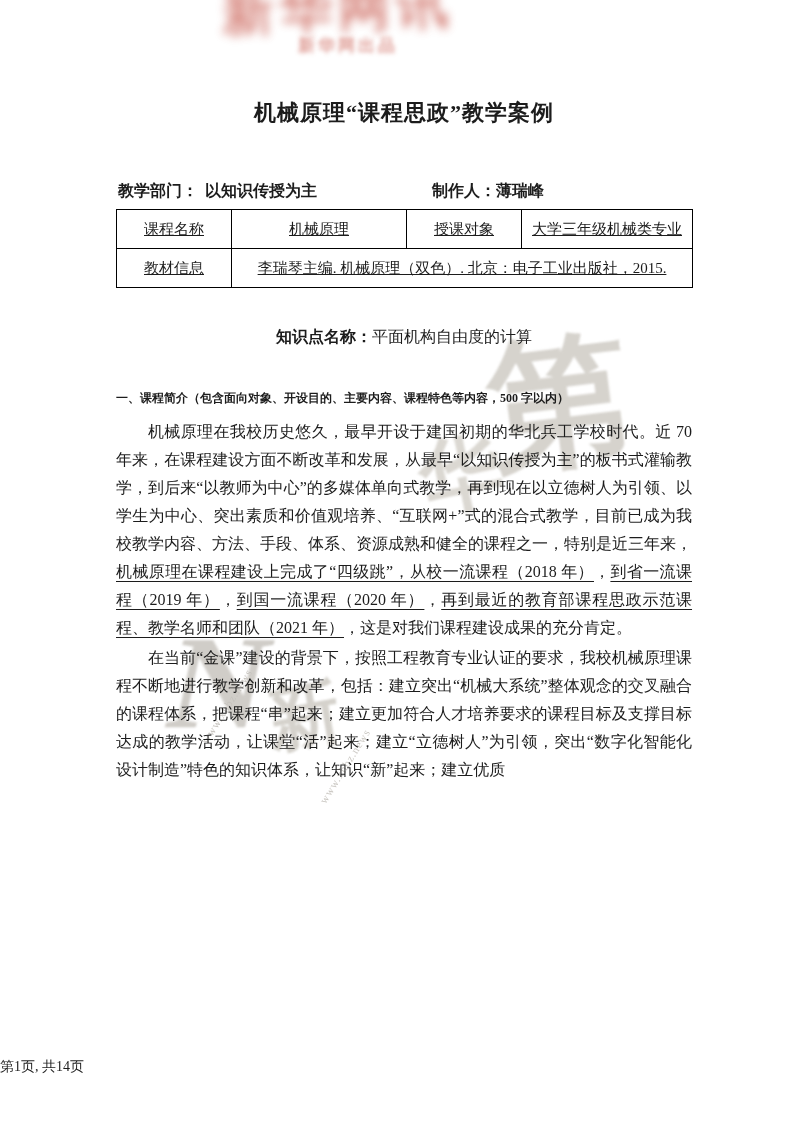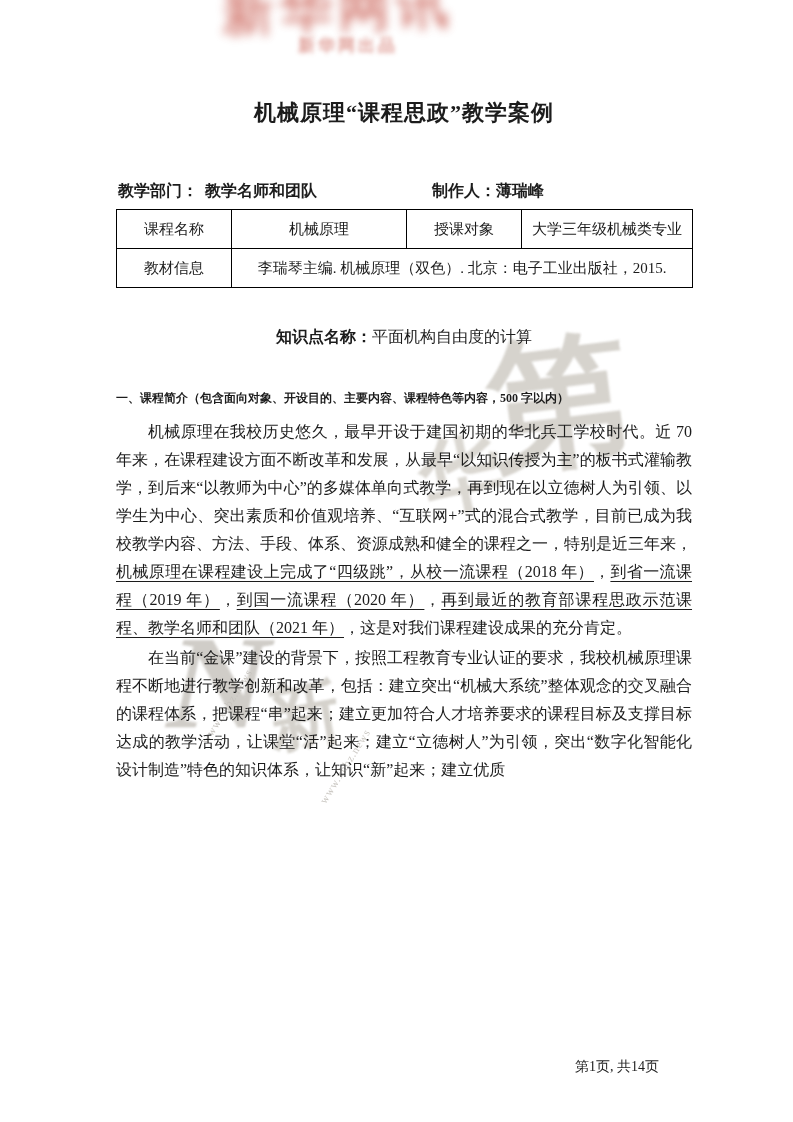--- a/index.html
+++ b/index.html
@@ -47,21 +47,21 @@
     margin: 98px 0 0 0; text-align: center;
     font-size: 22px; font-weight: bold; letter-spacing: 1px;
   }
   .meta { position: relative; margin-top: 53px; height: 22px; font-size: 16px; font-weight: bold; }
   .meta-left  { position: absolute; left: 2px; top: 0; }
   .meta-right { position: absolute; left: 316px; top: 0; }
   .meta-label { margin-right: 7px; }
 
   .info-table {
     margin-top: 6px; border-collapse: collapse; table-layout: fixed;
-    width: 576px; font-size: 15px;
+    width: 576px; font-size: 15px; text-decoration: underline;
   }
   .info-table td {
     border: 1.5px solid #000; height: 38px;
     text-align: center; vertical-align: middle; padding: 0 2px;
     overflow: hidden; white-space: nowrap;
   }
 
   .center-block { margin-top: 30px; text-align: center; font-size: 16px; line-height: 38px; }
   .lbl { font-weight: bold; }
 
@@ -71,21 +71,21 @@
   }
 
   .par {
     margin: 2px 0 0 0; font-size: 16px; line-height: 28px;
     text-align: justify; text-indent: 32px;
   }
   .u { text-decoration: underline; text-underline-offset: 4px; }
 
   .footer {
     position: absolute; z-index: 1; left: 0; top: 1058px; width: 643px;
-    text-align: right; font-size: 14px; color: #1c1c1c; margin-left: 16px;
+    text-align: left; font-size: 14px; color: #1c1c1c;
   }
 </style>
 </head>
 <body>
 
 <div class="page">
 
   <div class="wm wm-red-large">新华网讯</div>
   <div class="wm wm-red-small">新华网出品</div>
   <div class="wm wm-brush-a">第</div>
@@ -94,21 +94,21 @@
   <div class="wm wm-logo-char">新</div>
   <div class="wm wm-url-1">www.xhbz.news</div>
   <div class="wm wm-url-2">www.xhbz.news</div>
 
   <div class="content">
 
     <h1 class="title">机械原理“课程思政”教学案例</h1>
 
     <div class="meta">
       <span class="meta-left">
-        <span class="meta-label">教学部门：</span><span>教学名师和团队</span>
+        <span class="meta-label">教学部门：</span><span>以知识传授为主</span>
       </span>
       <span class="meta-right">
         <span>制作人：</span><span>薄瑞峰</span>
       </span>
     </div>
 
     <table class="info-table">
       <colgroup>
         <col style="width:115px">
           <col style="width:175px">

